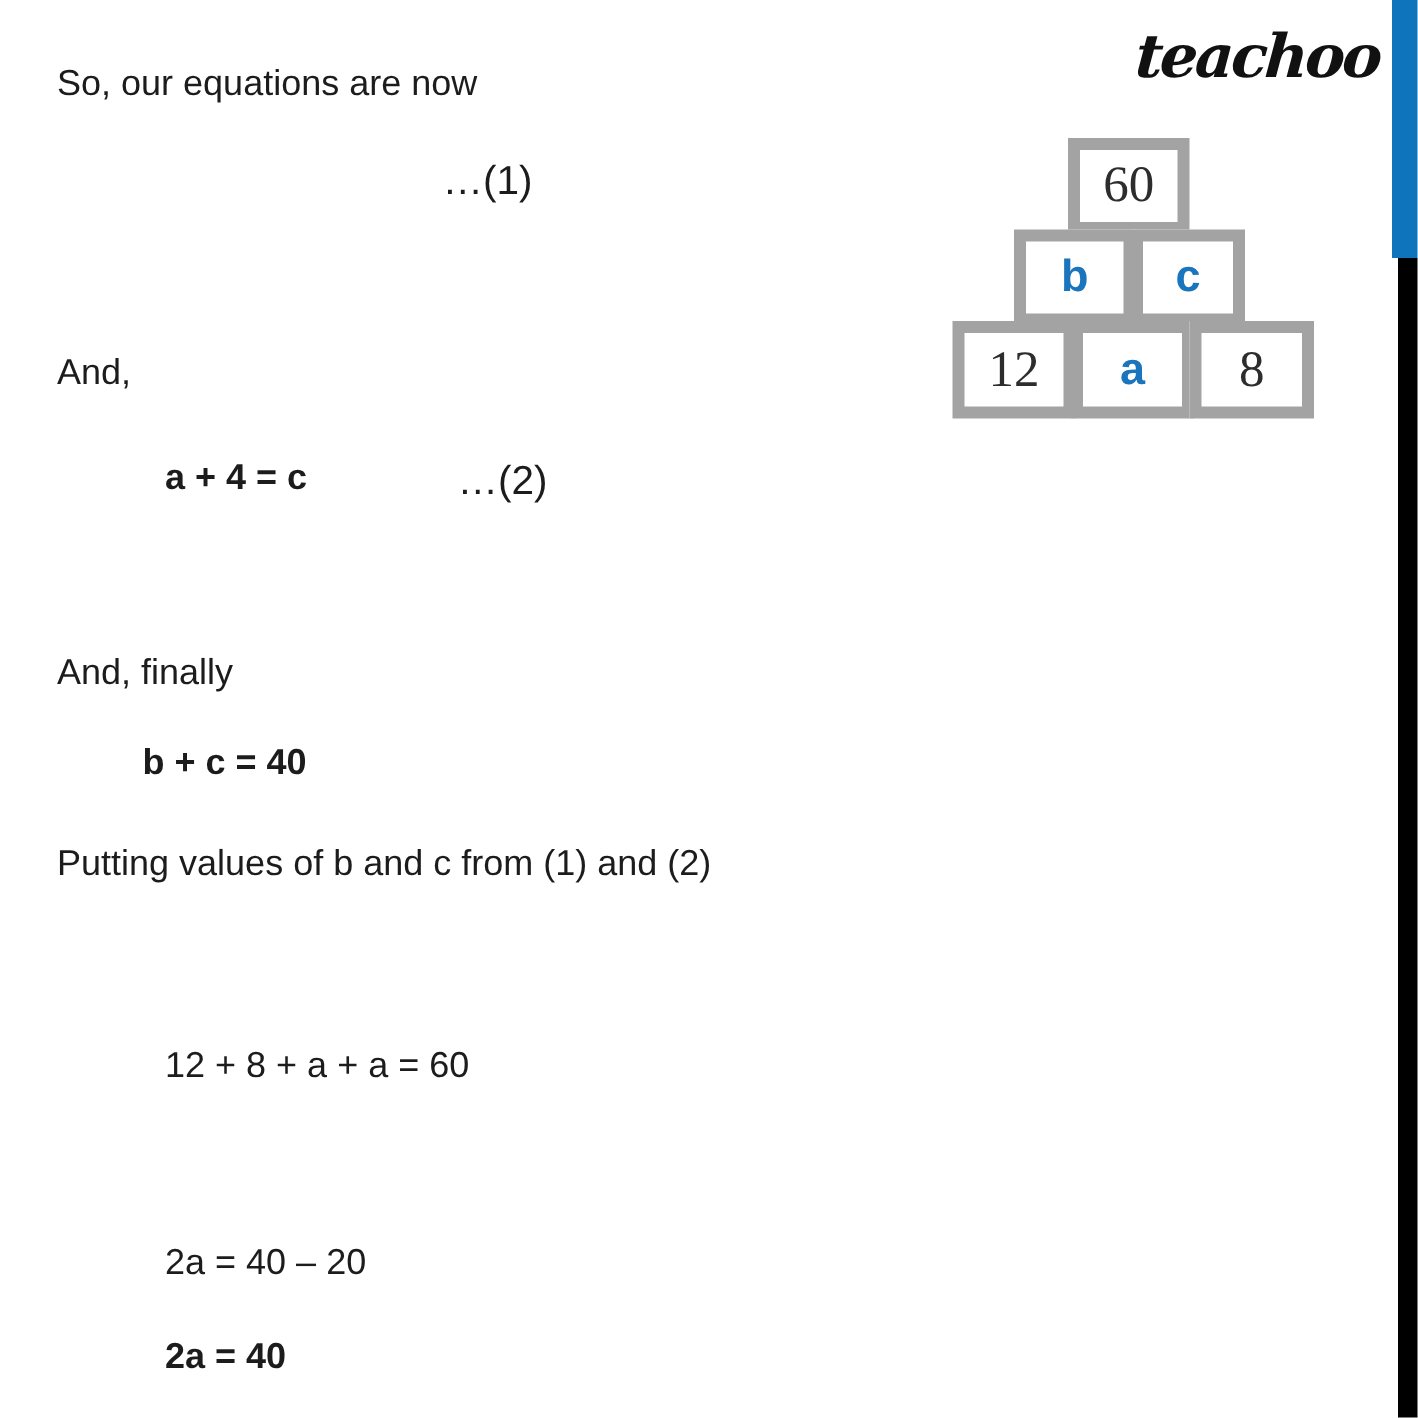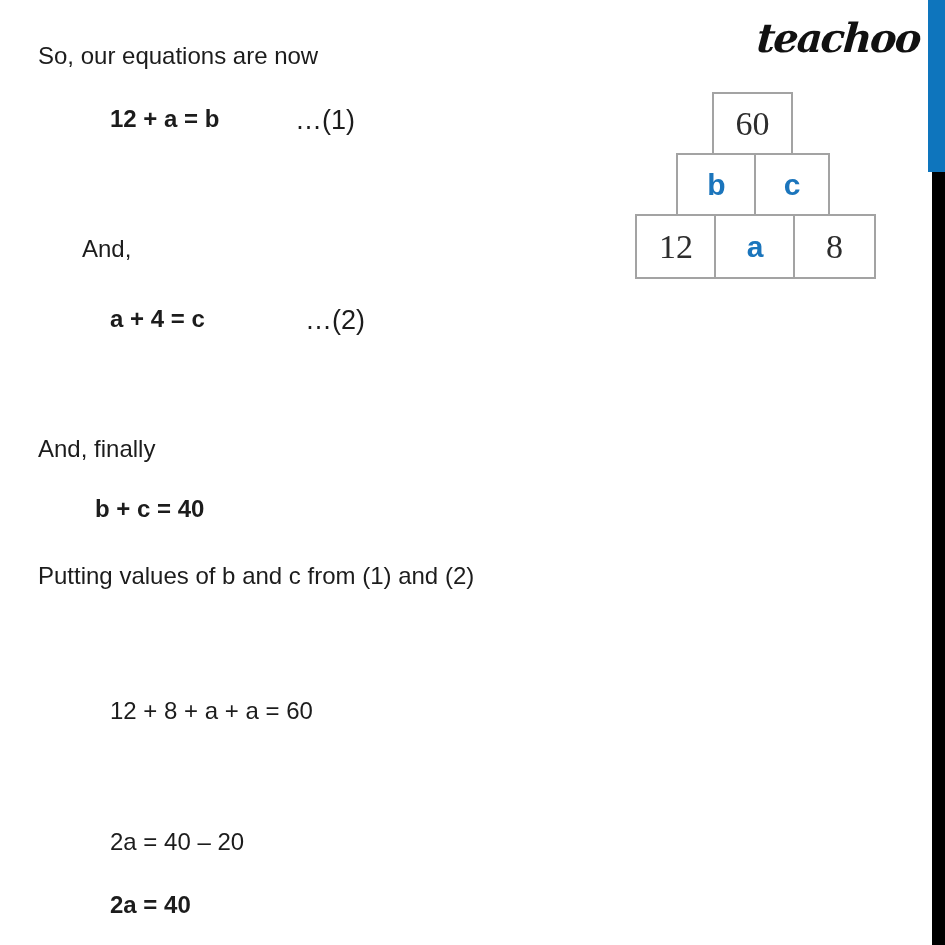--- a/index.html
+++ b/index.html
@@ -15,21 +15,21 @@
   .logo{
     position:absolute;left:757px;top:14px;width:150px;height:48px;
     font-family:"DejaVu Serif", serif;font-style:italic;font-weight:700;
     font-size:40px;color:#111111;letter-spacing:-2px;transform:skewX(-4deg);
   }
   
   .bar-blue{position:absolute;left:928px;top:0;width:17px;height:172px;background:#0e75bd;}
   .bar-black{position:absolute;left:932px;top:172px;width:13px;height:773px;background:#000000;}
   
   .pyr-box{
-    position:absolute;background:#ffffff;border:2px solid #a3a3a3;
+    position:absolute;background:#ffffff;border:8px solid #a3a3a3;
     display:flex;align-items:center;justify-content:center;box-sizing:border-box;
   }
   .pyr-num{font-family:"Liberation Serif", serif;font-size:34px;color:#2d2d2d;}
   .pyr-var{font-family:"Liberation Sans", sans-serif;font-weight:700;font-size:30px;color:#1b75bc;}
   .box-top   {left:712px;top:92px; width:81px;height:64px;}
   .box-b     {left:676px;top:153px;width:81px;height:64px;}
   .box-c     {left:754px;top:153px;width:76px;height:64px;}
   .box-12    {left:635px;top:214px;width:82px;height:65px;}
   .box-a     {left:714px;top:214px;width:82px;height:65px;}
   .box-8     {left:793px;top:214px;width:83px;height:65px;}
@@ -39,24 +39,23 @@
 
 <div class="page">
 
   <div class="logo">teachoo</div>
 
   <div class="bar-blue"></div>
   <div class="bar-black"></div>
 
   <div class="line" style="left:38px;top:42px;">So, our equations are now</div>
 
-  <div class="line bold" style="left:110px;top:105px;">12 + a = b</div>
   <div class="eq-ref" style="left:295px;top:105px;">…(1)</div>
 
-  <div class="line" style="left:38px;top:235px;margin-left:44px;">And,</div>
+  <div class="line" style="left:38px;top:235px;">And,</div>
 
   <div class="line bold" style="left:110px;top:305px;">a + 4 = c</div>
   <div class="eq-ref" style="left:305px;top:305px;">…(2)</div>
 
   <div class="line" style="left:38px;top:435px;">And, finally</div>
 
   <div class="line bold" style="left:95px;top:495px;">b + c = 40</div>
 
   <div class="line" style="left:38px;top:562px;">Putting values of b and c from (1) and (2)</div>
 

